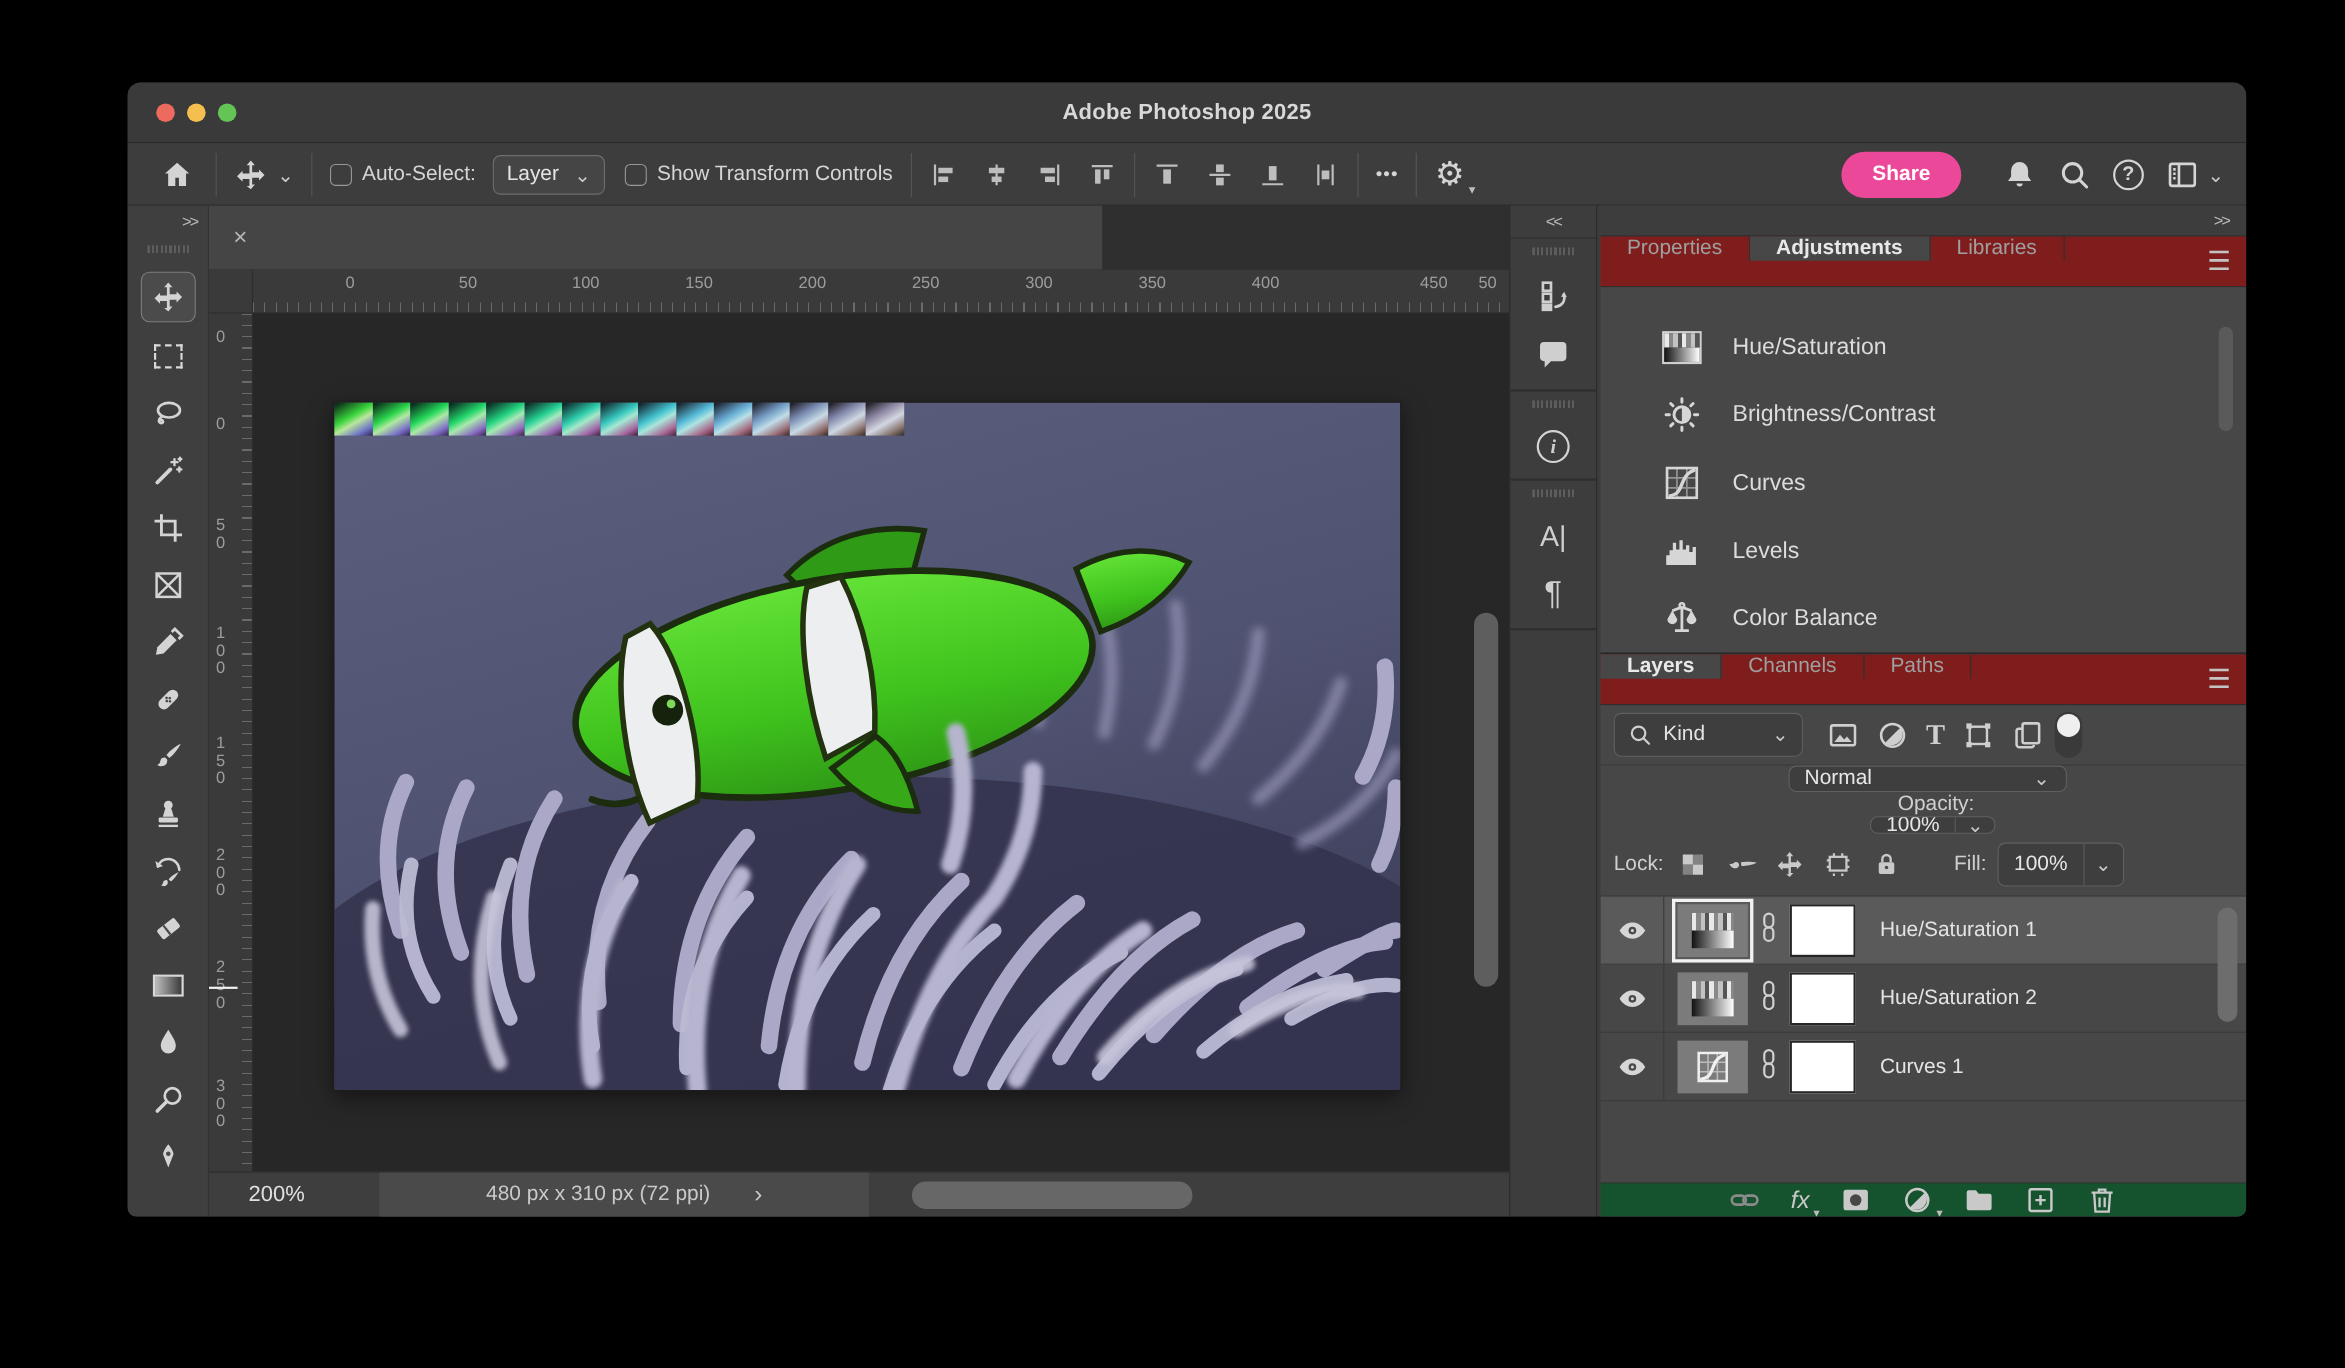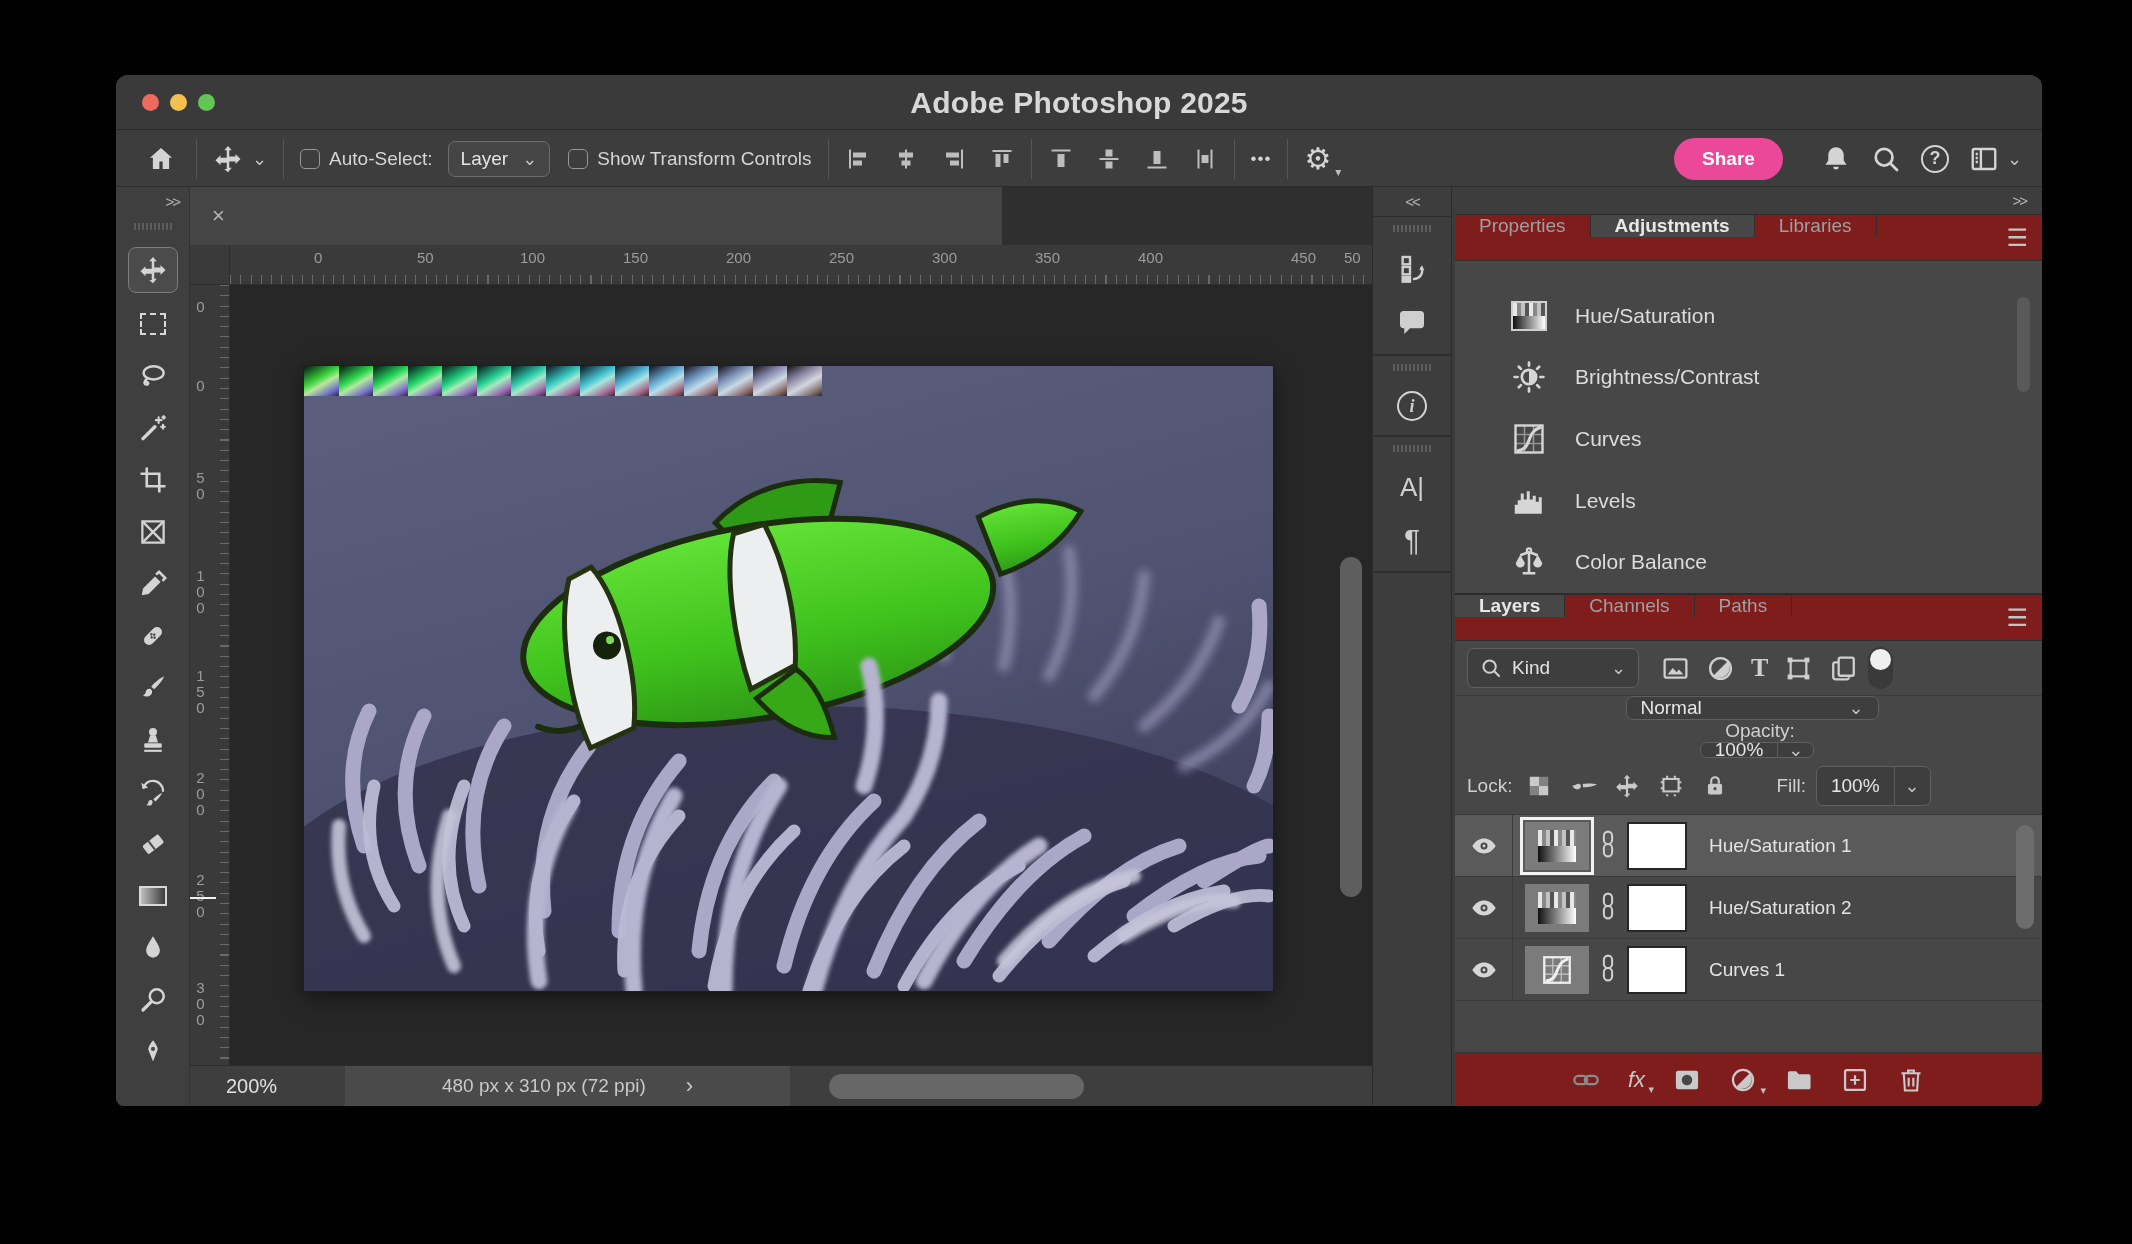--- a/index.html
+++ b/index.html
@@ -3,21 +3,21 @@
 <meta charset="utf-8">
 <style>
   * { margin:0; padding:0; box-sizing:border-box; }
   html,body { width:2132px; height:1244px; background:#000; font-family:"Liberation Sans", sans-serif; overflow:hidden; }
   #window { position:absolute; left:116px; top:75px; width:1926px; height:1031px; background:#3c3c3c; border-radius:12px 12px 8px 8px; overflow:hidden; box-shadow:0 18px 60px rgba(0,0,0,.7); }
 
   
   .titlebar { position:absolute; left:0; top:0; right:0; height:55px; background:#3a3a3a; border-bottom:1px solid #2a2a2a; }
   .lights { position:absolute; left:26px; top:19px; display:flex; gap:11px; }
   .light { width:17px; height:17px; border-radius:50%; }
-  .title { position:absolute; left:0; right:0; top:0; height:55px; display:flex; align-items:center; justify-content:center; color:#d8d8d8; font-size:30px; font-weight:700; letter-spacing:.2px; }
+  .title { position:absolute; left:0; right:0; top:0; height:55px; display:flex; align-items:center; justify-content:center; color:#d8d8d8; font-size:20px; font-weight:700; letter-spacing:.2px; }
 
   
   .optionsbar { position:absolute; left:0; top:56px; right:0; height:56px; background:#3d3d3d; border-bottom:1px solid #2c2c2c; display:flex; align-items:center; padding:0 20px 0 30px; color:#d5d5d5; font-size:19px; }
   .ob-sep { width:1px; height:40px; background:#565656; margin:0 16px; flex:0 0 auto; }
   .ob-item { display:flex; align-items:center; gap:9px; flex:0 0 auto; }
   .checkbox { width:20px; height:20px; border:1.5px solid #979797; border-radius:5px; background:transparent; }
   .combo { display:flex; align-items:center; gap:14px; background:#454545; border:1px solid #6e6e6e; border-radius:7px; padding:4px 12px; height:36px; color:#e4e4e4; }
   .chev { font-size:18px; color:#c9c9c9; line-height:1; }
   .ic { width:30px; height:30px; color:#d4d4d4; display:block; }
   .ic-sm { width:26px; height:26px; color:#bdbdbd; display:block; }
@@ -121,21 +121,21 @@
   .eye-cell svg { width:28px; height:28px; color:#d6d6d6; }
   .lthumb { width:64px; height:48px; margin-left:12px; background:#7b7b7b; display:flex; align-items:center; justify-content:center; }
   .lthumb.sel { outline:3px solid #f2f2f2; outline-offset:2px; }
   .lthumb svg { width:38px; height:34px; color:#f0f0f0; }
   .lchain { margin:0 8px; }
   .lchain svg { width:22px; height:30px; color:#d0d0d0; }
   .lmask { width:60px; height:48px; background:#fff; border:2px solid #262626; }
   .lname { margin-left:22px; color:#e3e3e3; font-size:19px; }
   .list-scroll { position:absolute; right:8px; top:10px; width:18px; height:104px; background:#6d6d6d; border-radius:9px; }
 
-  .layers-bottom { position:absolute; left:0; right:0; bottom:0; height:54px; background:#7f1d1d; border-top:1px solid #353535; display:flex; align-items:center; justify-content:center; gap:28px; }
+  .layers-bottom { position:absolute; left:0; right:0; bottom:0; height:31px; background:#14532d; border-top:1px solid #353535; display:flex; justify-content:center; gap:28px; }
   .lb-icon { position:relative; color:#c9c9c9; display:flex; align-items:center; }
   .lb-icon svg { width:28px; height:28px; }
   .lb-icon.dim { color:#8b8b8b; }
   .lb-fx { font-size:22px; font-style:italic; color:#c9c9c9; }
   .mini-caret { position:absolute; right:-9px; bottom:-3px; font-size:11px; color:#bdbdbd; }
 </style>
 </head>
 <body>
 
 <svg width="0" height="0" style="position:absolute" aria-hidden="true">

